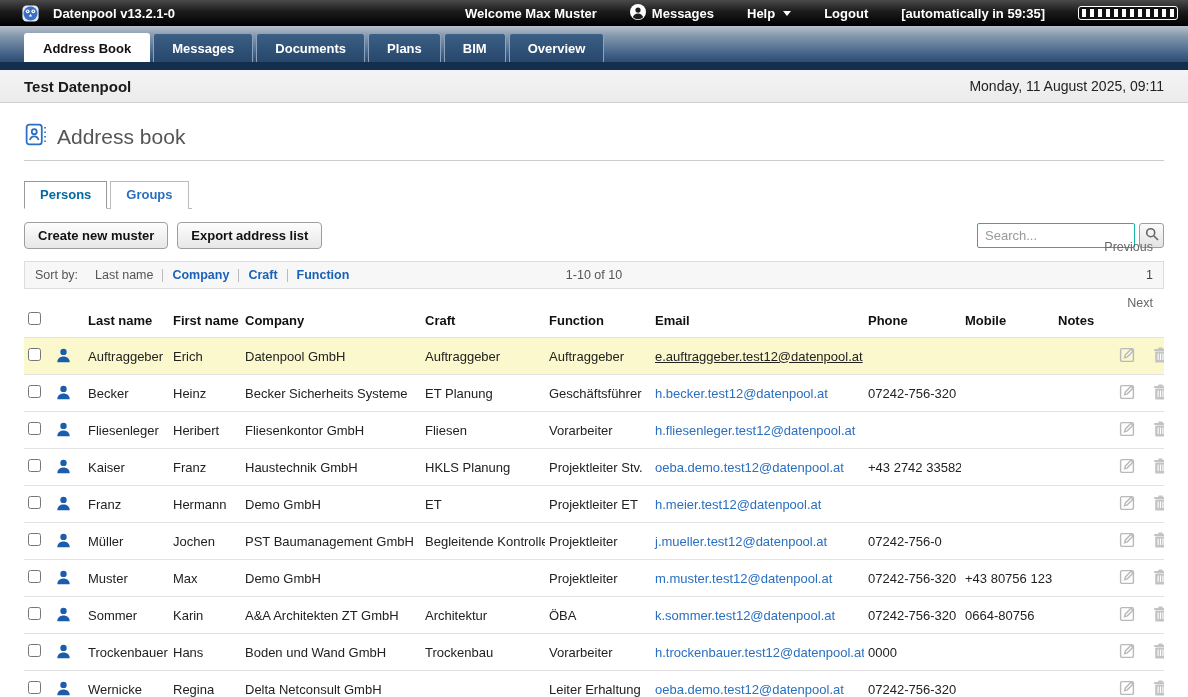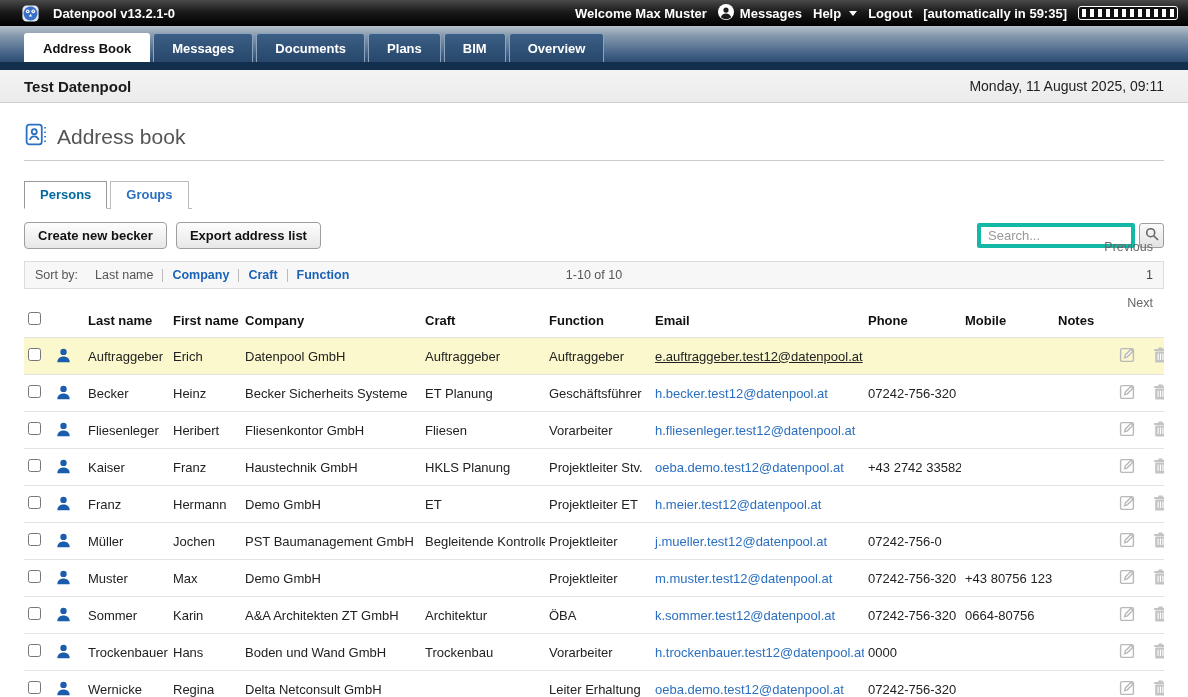--- a/index.html
+++ b/index.html
@@ -4,21 +4,21 @@
 <style>
   * { margin:0; padding:0; box-sizing:border-box; }
   html,body { width:1188px; height:697px; overflow:hidden; background:#fff;
     font-family:"Liberation Sans","DejaVu Sans",sans-serif; color:#222; }
 
   
   .topbar { height:26px; background:linear-gradient(180deg,#4a4a4a 0%,#1b1b1b 45%,#000 100%);
     display:flex; align-items:center; padding:0 10px; color:#fff; font-size:13px; font-weight:bold; }
   .topbar .logo { display:flex; align-items:center; margin:0 14px 0 12px; }
   .topbar .app-title { margin-right:auto; }
-  .topbar .right { display:flex; align-items:center; gap:11px; }
+  .topbar .right { display:flex; align-items:center; gap:33px; }
   .topbar .item { display:flex; align-items:center; gap:6px; cursor:pointer; white-space:nowrap; }
   .caret { width:0; height:0; border-left:4px solid transparent; border-right:4px solid transparent;
     border-top:5px solid #fff; display:inline-block; margin-left:2px; }
   .meter { width:100px; height:14px; border:1px solid #fff; border-radius:3px; background:#111;
     padding:2px 3px; display:inline-block; }
   .meter .bars { display:block; width:100%; height:100%;
     background:repeating-linear-gradient(90deg,#fff 0 4px,#111 4px 8px); }
 
   
   .nav { height:44px; background:linear-gradient(180deg,#b9c1cb 0%,#8599ad 22%,#46648a 62%,#27476b 86%,#1d3c5f 100%);
@@ -46,21 +46,21 @@
   .subtab { padding:5px 15px 6px; font-size:13px; border:1px solid #bbb; margin-right:3px;
     margin-bottom:-1px; cursor:pointer; background:#fff; }
   .subtab.active { font-weight:bold; color:#0369a1; border-color:#999; border-bottom-color:#fff; }
   .subtab.inactive { color:#2a6fc0; border-bottom:none;font-weight:bold; }
 
   .actions-row { margin-top:13px; display:flex; align-items:center; }
   .btn { height:27px; padding:0 13px; font-size:13px; font-weight:bold; color:#111;
     background:linear-gradient(180deg,#fdfdfd,#e7e7e7); border:1px solid #9e9e9e; border-radius:4px;
     margin-right:9px; cursor:pointer; font-family:inherit; }
   .search-wrap { margin-left:auto; display:flex; align-items:center; }
-  .search-input { width:158px; height:25px; border:4px solid #14b8a6; border-radius:2px; padding:0 7px;
+  .search-input { width:158px; height:25px; border:1px solid #14b8a6; border-radius:2px; padding:0 7px;
     font-size:13px; font-family:inherit; color:#333; }
   .search-input::placeholder { color:#999; }
   .search-btn { width:25px; height:25px; margin-left:4px; border:1px solid #9e9e9e; border-radius:3px;
     background:linear-gradient(180deg,#fbfbfb,#e3e3e3); display:flex; align-items:center; justify-content:center;
     cursor:pointer; }
 
   .sortbar { margin-top:12px; height:28px; background:#f7f7f7; border:1px solid #ddd;
     display:flex; align-items:center; padding:0 10px; font-size:12.5px; color:#555; position:relative; }
   .sort-items { display:flex; align-items:center; margin-left:8px; }
   .sort-item { padding:0 9px; line-height:13px; }
@@ -168,21 +168,21 @@
   </div>
   <hr class="rule">
 
   <div class="subtabs">
       <div class="subtab active"><span>Persons</span></div>
       <div class="subtab inactive"><span>Groups</span></div>
     </div>
   
 
   <div class="actions-row">
-    <button class="btn">Create new becker</button>
+    <button class="btn">Create new muster</button>
     <button class="btn">Export address list</button>
     <div class="search-wrap">
       <input class="search-input" type="text" placeholder="Search..." style="">
       <span class="search-btn">
         <span><svg width="14" height="14" viewBox="0 0 14 14" fill="none" stroke="#666" stroke-width="1.6">
               <circle cx="5.7" cy="5.7" r="4"></circle>
               <path d="M8.7 8.7L13 13"></path>
             </svg></span>
       </span>
     </div>

